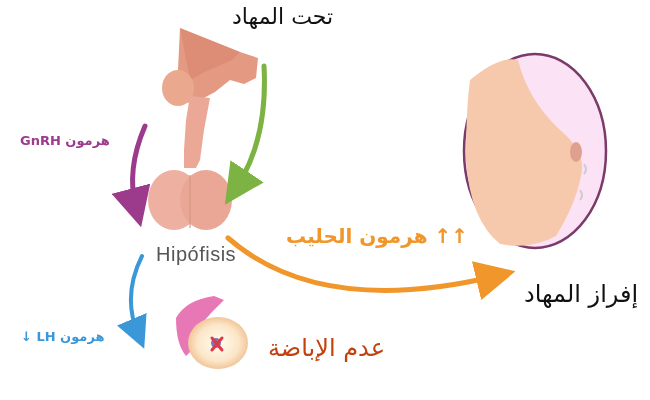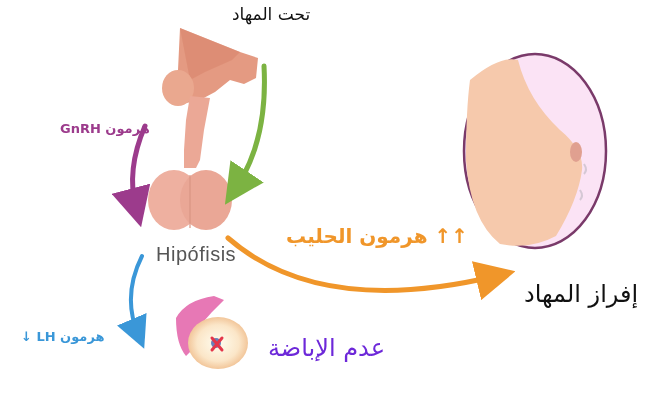--- a/index.html
+++ b/index.html
@@ -16,29 +16,29 @@
       font-family: "DejaVu Sans", sans-serif;
     }
     .lbl {
       position: absolute;
       white-space: nowrap;
       line-height: 1;
     }
     .ar { direction: rtl; }
     #title-hypothalamus {
       left: 232px; top: 6px;
-      font-size: 17px; color: #111111;
+      font-size: 22px; color: #111111;
     }
     #lbl-dopamine {
       left: 288px; top: 106px;
       font-size: 17px; color: #7cb342; font-weight: bold;
     }
     #lbl-gnrh {
-      left: 20px; top: 122px;
-      font-size: 13px; color: #9c3b8c; font-weight: bold; margin-left: 40px;
+      left: 20px; top: 134px;
+      font-size: 13px; color: #9c3b8c; font-weight: bold;
     }
     #lbl-hipofisis {
       left: 156px; top: 244px;
       font-size: 20px; color: #555555;
       font-family: "Liberation Sans", sans-serif;
       letter-spacing: 0.5px;
     }
     #lbl-prolactin {
       left: 286px; top: 226px;
       font-size: 20px; color: #f0962a; font-weight: bold; text-align: center;
@@ -46,21 +46,21 @@
     #lbl-fsh {
       left: 20px; top: 286px;
       font-size: 13px; color: #3a97d8; font-weight: bold;
     }
     #lbl-lh {
       left: 21px; top: 330px;
       font-size: 13px; color: #3a97d8; font-weight: bold;
     }
     #lbl-anovulation {
       left: 268px; top: 336px;
-      font-size: 24px; color: #6d28d9;
+      font-size: 24px; color: #c2410c;
     }
     #lbl-lactation {
       left: 524px; top: 282px;
       font-size: 24px; color: #111111;
     }
     svg#art {
       position: absolute; left: 0; top: 0;
     }
   </style>
 </head>

